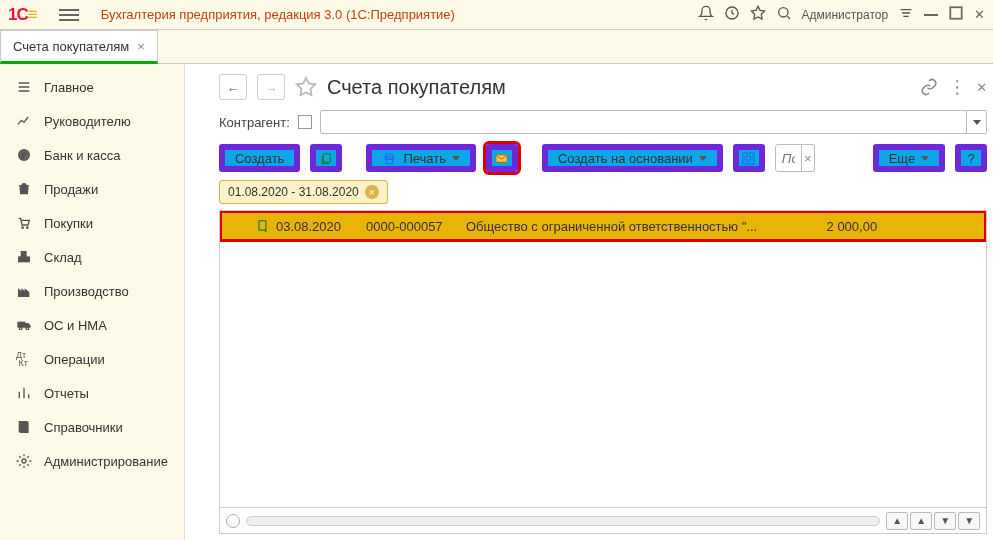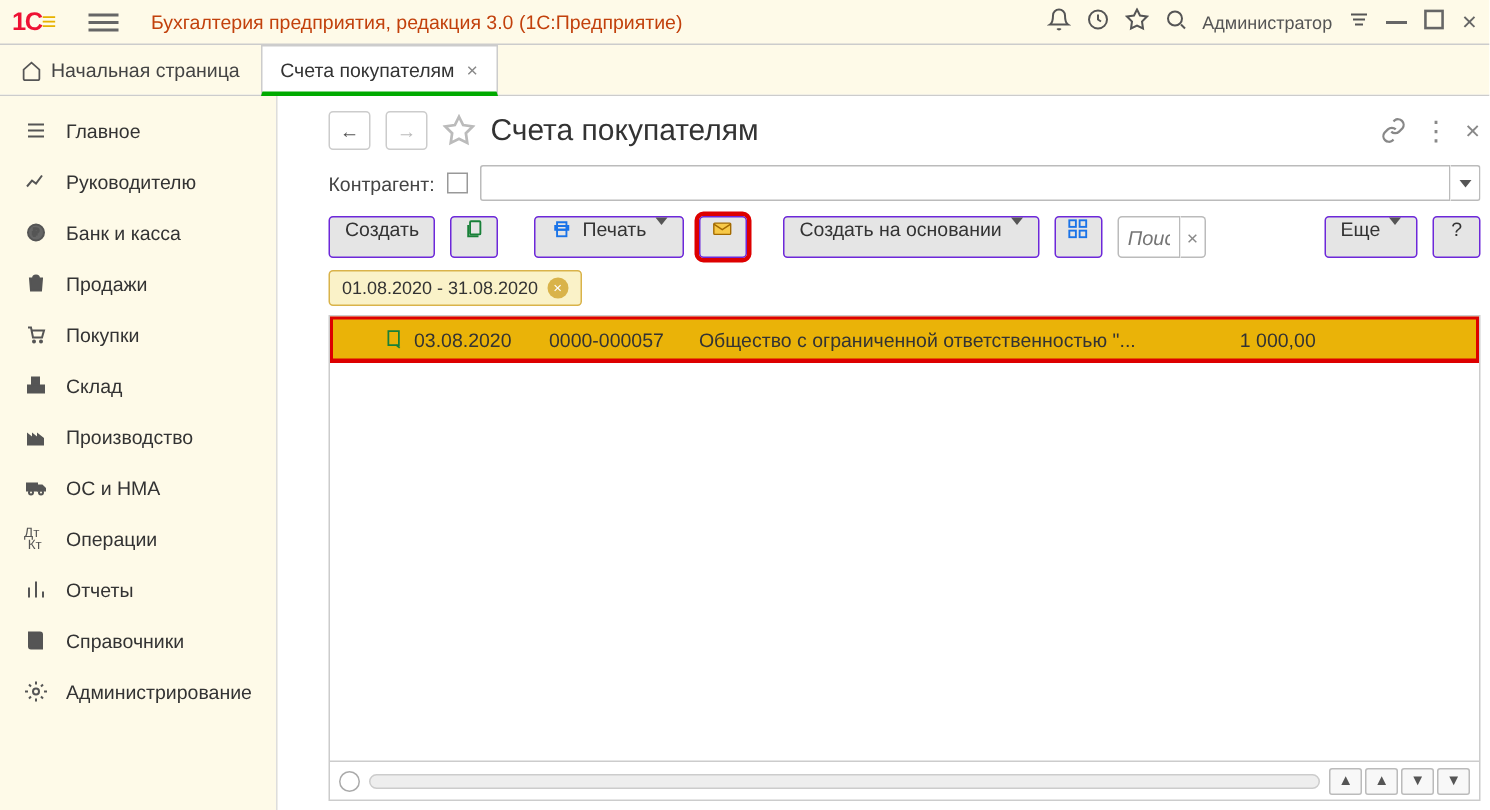--- a/index.html
+++ b/index.html
@@ -41,21 +41,21 @@
   
   .filter-row { display: flex; align-items: center; gap: 8px; margin-bottom: 10px; }
   .filter-label { color: #444; }
   .filter-check { width: 14px; height: 14px; border: 1px solid #999; background: #fff; }
   .filter-input { flex: 1; display: flex; }
   .filter-input input { flex: 1; height: 24px; border: 1px solid #bbb; border-radius: 2px 0 0 2px; padding: 0 6px; }
   .filter-dd { width: 20px; height: 24px; border: 1px solid #bbb; border-left: none; background: #fff; display: flex; align-items: center; justify-content: center; cursor: pointer; border-radius: 0 2px 2px 0; }
 
   
   .toolbar { display: flex; align-items: center; gap: 10px; margin-bottom: 8px; }
-  .btn { height: 28px; border: 1px solid #6d28d9; border-radius: 3px; background: #e5e5e5; padding: 0 10px; display: flex; align-items: flex-start; gap: 6px; cursor: pointer; color: #333; }
+  .btn { height: 28px; border: 6px solid #6d28d9; border-radius: 3px; background: #0ea5e9; padding: 0 10px; display: flex; align-items: center; gap: 6px; cursor: pointer; color: #333; }
   .btn.icon-only { padding: 0; width: 32px; justify-content: center; }
   .btn.highlighted { outline: 3px solid #d00; outline-offset: 0; }
   .btn svg { width: 15px; height: 15px; }
   .caret { width: 0; height: 0; border-left: 4px solid transparent; border-right: 4px solid transparent; border-top: 5px solid #555; }
   .search-box { flex: 1; max-width: 170px; display: flex; }
   .search-box input { width: 100%; height: 28px; border: 1px solid #bbb; border-radius: 3px 0 0 3px; padding: 0 6px; font-style: italic; color: #999; }
   .search-x { width: 26px; height: 28px; border: 1px solid #bbb; border-left: none; border-radius: 0 3px 3px 0; background: #fff; display: flex; align-items: center; justify-content: center; cursor: pointer; color: #888; }
 
   
   .chip-row { margin-bottom: 6px; }
@@ -123,26 +123,20 @@
         </svg></span>
     <span style="width:14px;border-bottom:2px solid #666"></span>
     <span><svg width="14" height="14" viewBox="0 0 14 14" fill="none" stroke="#666" stroke-width="1.5">
           <rect x="2" y="2" width="10" height="10"></rect>
         </svg></span>
     <span style="color:#666">✕</span>
   </div>
 </div>
 
 <div class="tabs">
-  <div class="tabs-home">
-    <svg width="14" height="14" viewBox="0 0 24 24" fill="none" stroke="#555" stroke-width="2">
-        <path d="M3 11l9-8 9 8v10a2 2 0 01-2 2H5a2 2 0 01-2-2z"></path>
-      </svg>
-    <span>Начальная страница</span>
-  </div>
   <div class="tab">
     <span>Счета покупателям</span>
     <span class="tab-close">×</span>
   </div>
   <div class="tabs-rest"></div>
 </div>
 
 <div class="body">
 
   <div class="sidebar">
@@ -318,21 +312,21 @@
           <div class="td td-clip"></div>
           <div class="td td-date">
               <svg width="14" height="14" viewBox="0 0 24 24" fill="none" stroke="#188038" stroke-width="2">
                 <rect x="5" y="3" width="12" height="16"></rect>
                 <path d="M14 19l4 3" stroke="#188038"></path>
               </svg>
               <span>03.08.2020</span>
             </div>
           <div class="td td-num">0000-000057</div>
           <div class="td td-agent">Общество с ограниченной ответственностью "...</div>
-          <div class="td td-sum">1 000,00</div>
+          <div class="td td-sum">2 000,00</div>
           <div class="td td-due"></div>
         </div>
       </div>
       <div class="table-foot">
         <span class="scroll-left-circle"></span>
         <div class="hscroll"></div>
         <div class="foot-nav">
           <div class="foot-btn">▲</div>
           <div class="foot-btn">▲</div>
           <div class="foot-btn">▼</div>

